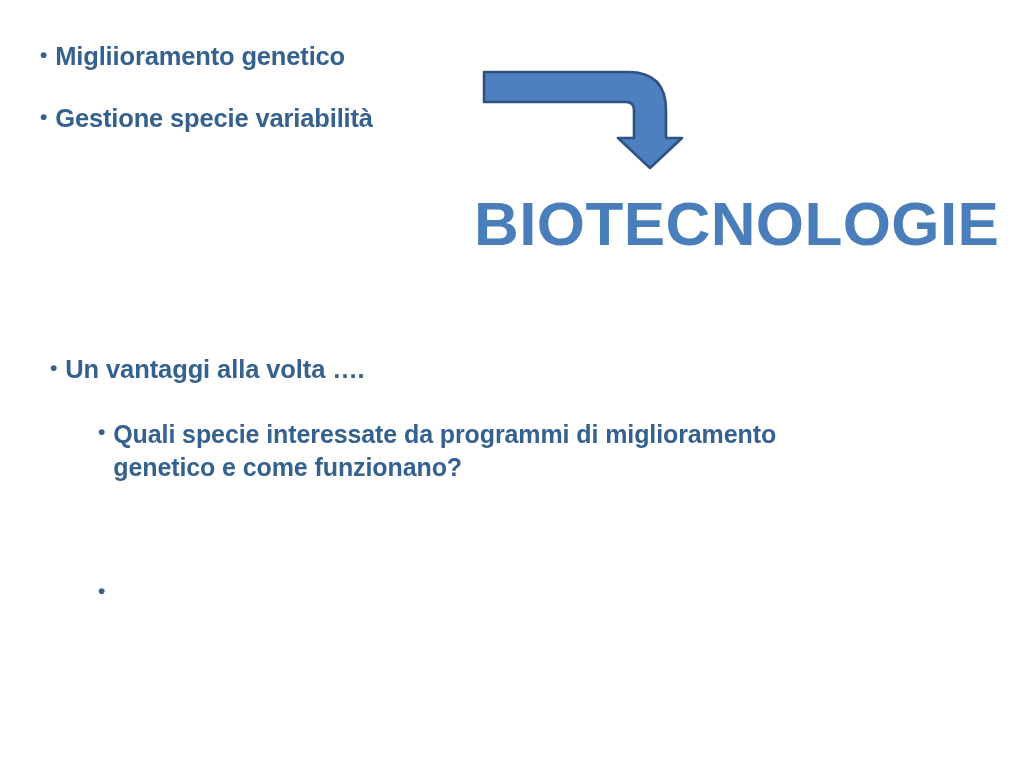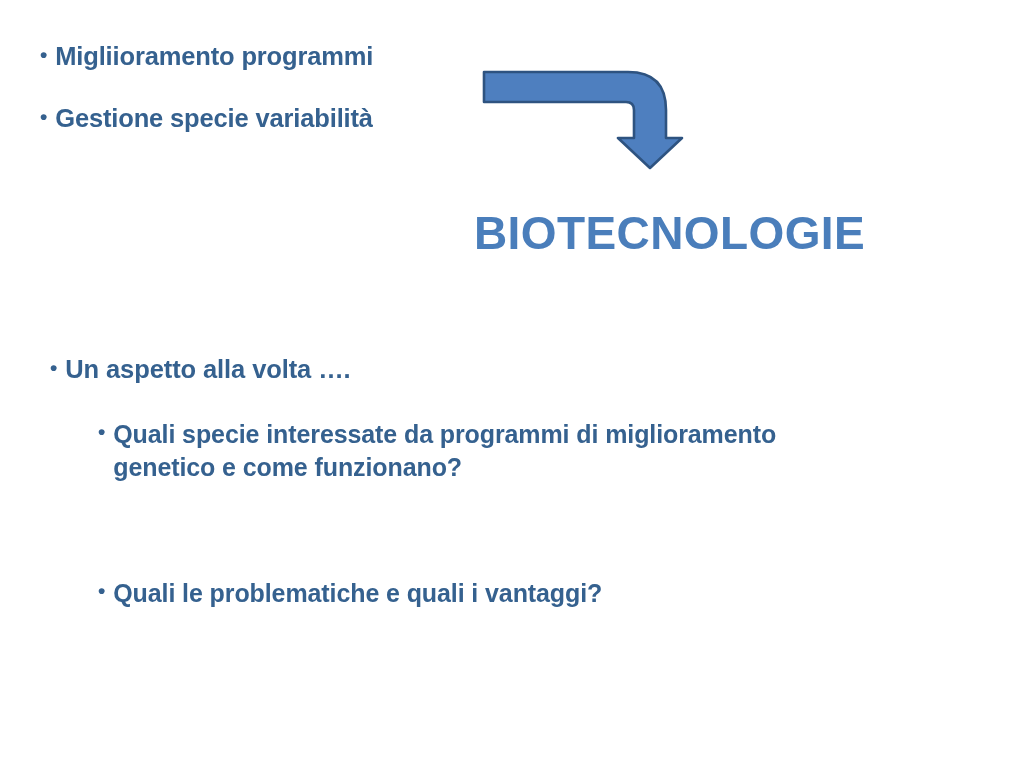--- a/index.html
+++ b/index.html
@@ -49,22 +49,22 @@
     position: relative;
     top: 2px;
   }
   #top-bullet-0 { left: 40px; top: 42px; }
   #top-bullet-1 { left: 40px; top: 104px; }
 
   
   #big-title {
     position: absolute;
     left: 474px;
-    top: 206px;
-    font-size: 46px;
+    top: 188px;
+    font-size: 62px;
     font-weight: bold;
     color: #4a7ebb;
     letter-spacing: 0.4px;
     white-space: pre;
   }
 
   
   .sub-bullet-l1 {
     font-size: 25.5px;
     letter-spacing: -0.1px;
@@ -100,21 +100,21 @@
     height: 116px;
   }
 </style>
 </head>
 <body>
 
 <div id="slide">
 
   <div class="bullet-line top-bullet" id="top-bullet-0">
     <span class="bullet-mark">•</span>
-    <span class="bullet-text">Migliioramento programmi</span>
+    <span class="bullet-text">Migliioramento genetico</span>
   </div>
 
   <div class="bullet-line top-bullet" id="top-bullet-1">
     <span class="bullet-mark">•</span>
     <span class="bullet-text">Gestione specie variabilità</span>
   </div>
 
   <div id="bent-arrow">
     <svg width="216" height="116" viewBox="0 0 216 116" xmlns="http://www.w3.org/2000/svg">
       <path d="M 8,10
@@ -129,26 +129,25 @@
                Q 158,40 150,40
                L 8,40
                Z" fill="#4e7fbf" stroke="#2e5380" stroke-width="2.6" stroke-linejoin="round"></path>
     </svg>
   </div>
 
   <div id="big-title">BIOTECNOLOGIE</div>
 
   <div class="bullet-line sub-bullet-l1" id="sub-bullet-0">
     <span class="bullet-mark">•</span>
-    <span class="bullet-text">Un aspetto alla volta ….</span>
+    <span class="bullet-text">Un vantaggi alla volta ….</span>
   </div>
 
   <div class="bullet-line sub-bullet-l2" id="sub-bullet-1">
     <span class="bullet-mark">•</span>
     <span class="bullet-text">Quali specie interessate da programmi di miglioramento genetico e come funzionano?</span>
   </div>
 
   <div class="bullet-line sub-bullet-l2" id="sub-bullet-2">
     <span class="bullet-mark">•</span>
-    <span class="bullet-text">Quali le problematiche e quali i vantaggi?</span>
   </div>
 
 </div>
 
 </body></html>

